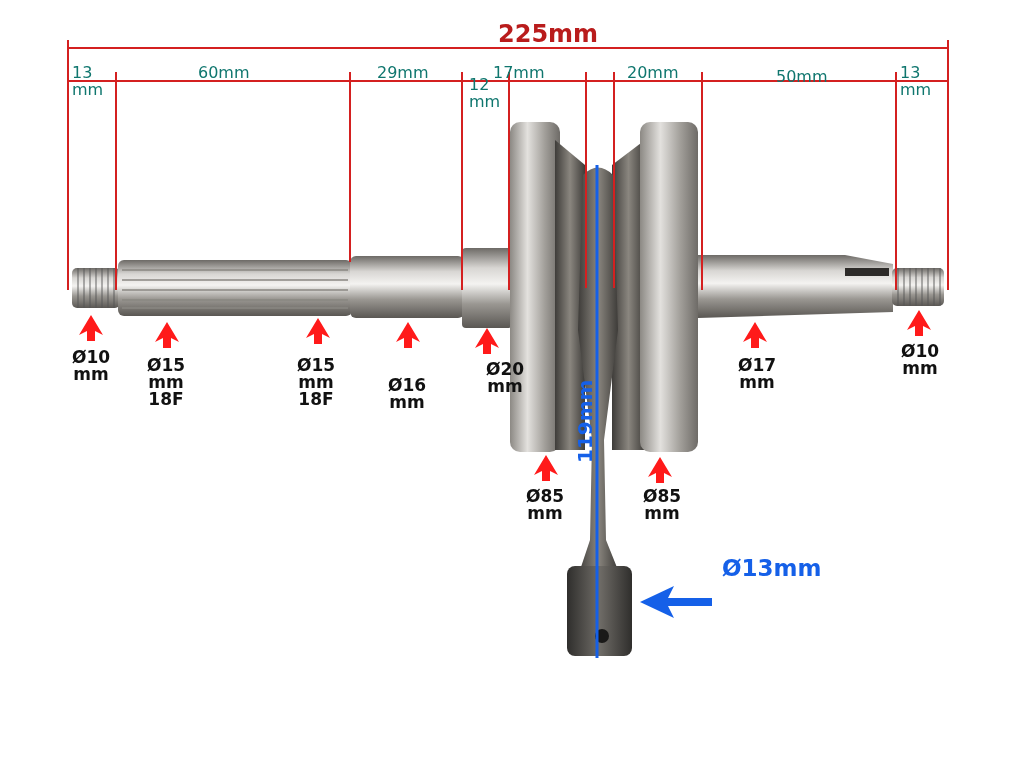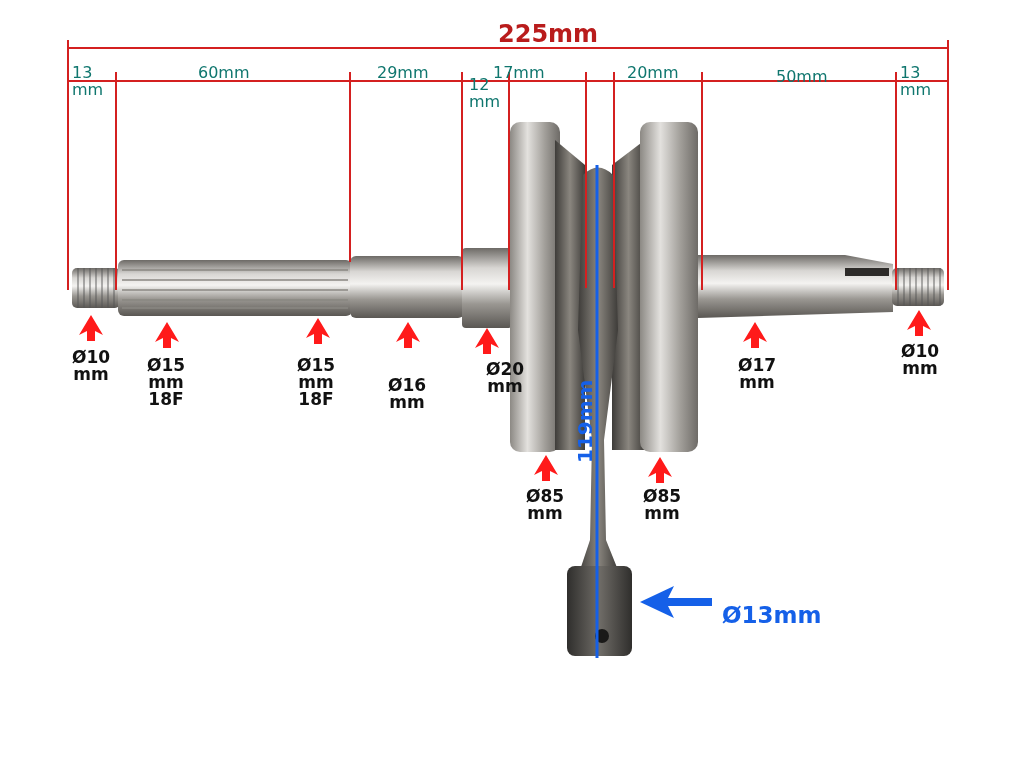--- a/index.html
+++ b/index.html
@@ -177,13 +177,13 @@
 <div class="lbl" style="left:732px;top:357px;width:50px;">
   <div>Ø17</div>
   <div>mm</div>
 </div>
 <div class="lbl" style="left:895px;top:343px;width:50px;">
   <div>Ø10</div>
   <div>mm</div>
 </div>
 
 <div class="rodlbl" style="left:573px;top:463px;">119mm</div>
-<div class="pinlbl" style="left:722px;top:602px;">Ø13mm</div>
+<div class="pinlbl" style="left:722px;top:555px;">Ø13mm</div>
 
 </body></html>

